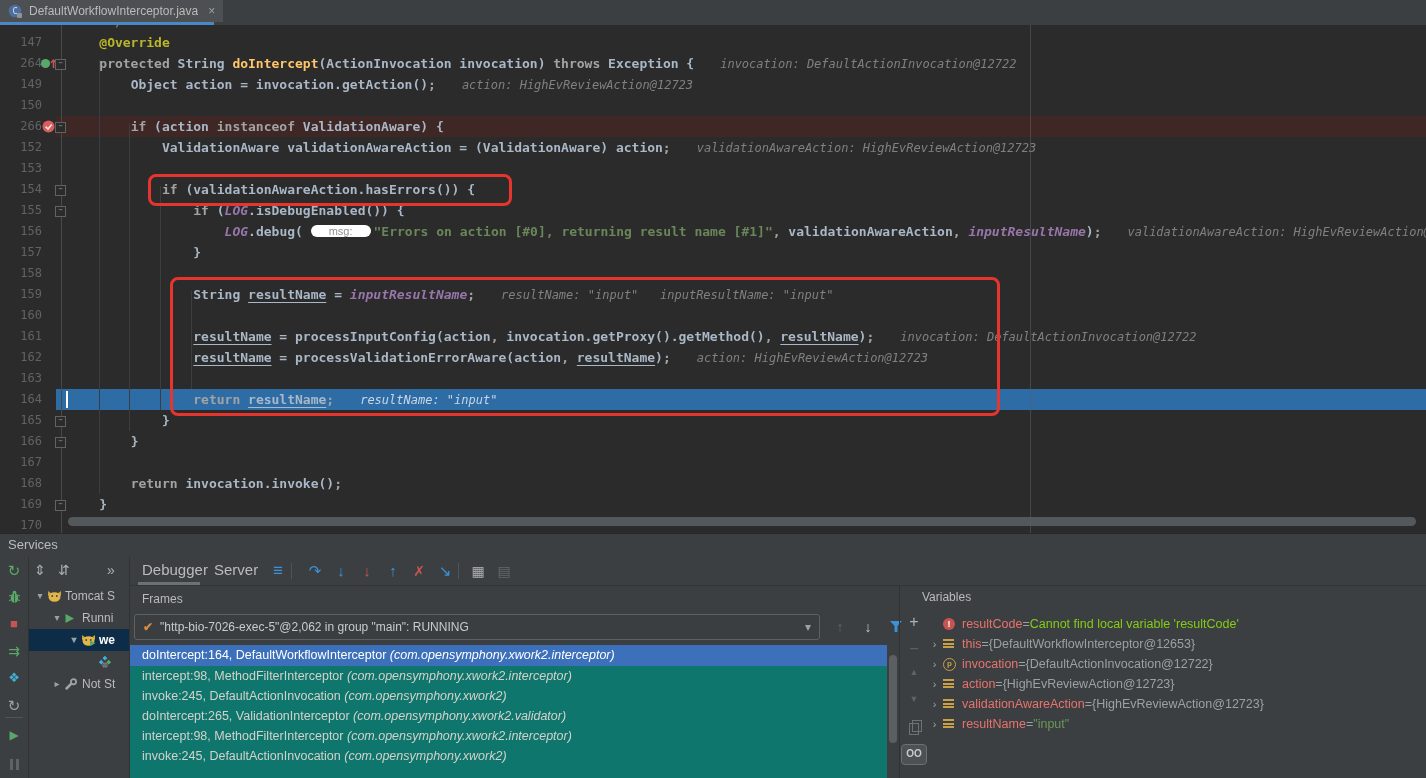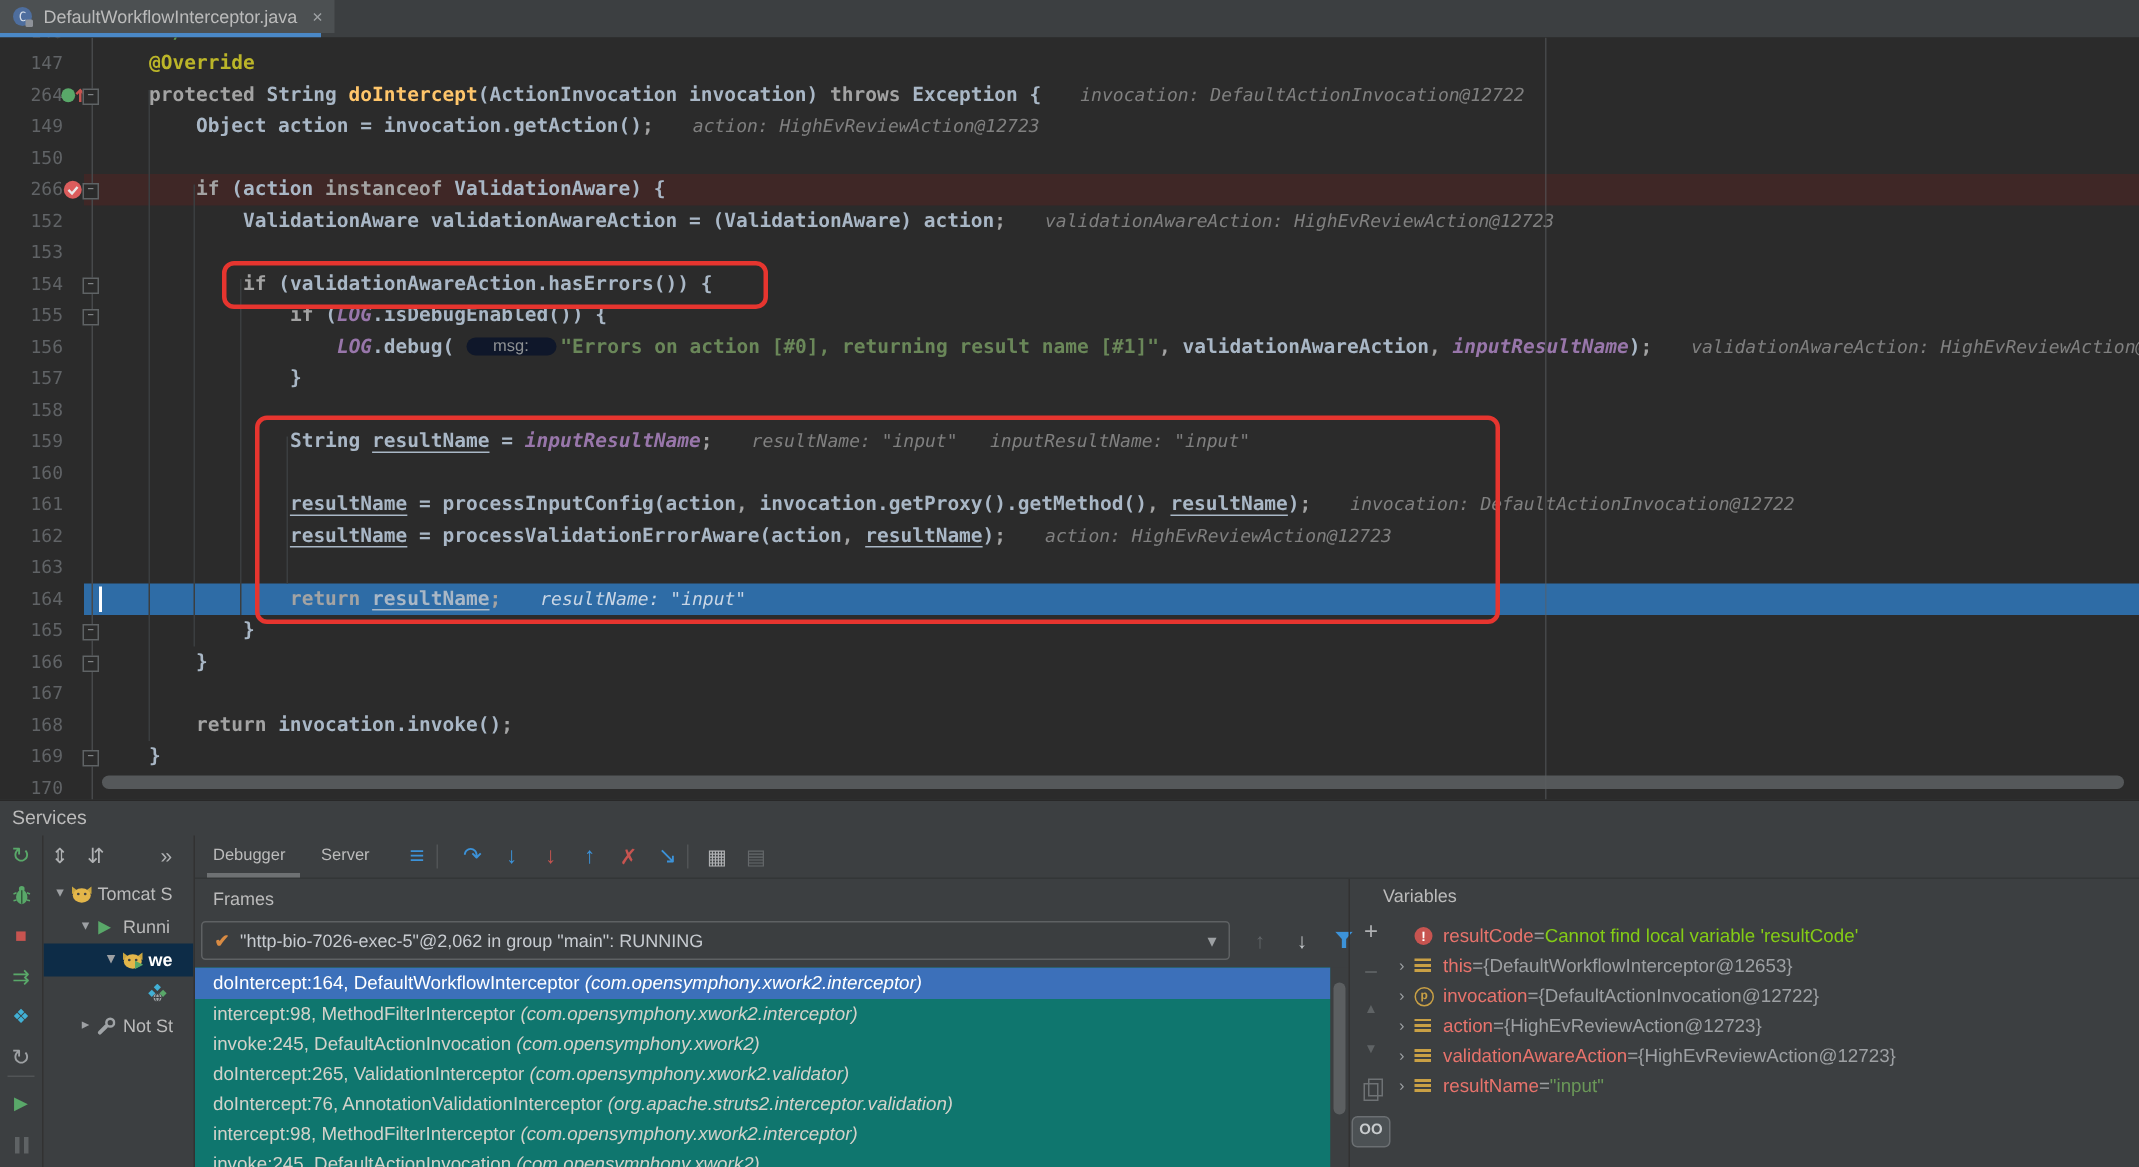--- a/index.html
+++ b/index.html
@@ -23,41 +23,41 @@
   .fold-line{position:absolute;left:61px;top:0;bottom:0;width:1px;background:#47494b;z-index:1;}
   .col-guide{position:absolute;left:1030px;top:0;bottom:0;width:1px;background:#5b5f62;opacity:.55;z-index:3;}
   .iguide{position:absolute;width:1px;background:#3b3e40;z-index:1;}
   .caret{position:absolute;left:66px;top:2px;width:2px;height:17px;background:#ffffff;z-index:4;}
   .tok-k{color:#a3a3a3}.tok-p{color:#a9b7c6}.tok-m{color:#ffc66b}.tok-a{color:#bbb529}
   .tok-s{color:#6a8759}.tok-f{color:#9876aa;font-style:italic}
   .tok-v{color:#a9b7c6;text-decoration:underline;text-underline-offset:3px}
   .tok-c{color:#629755}
   .hint{font:italic 12px "DejaVu Sans Mono",monospace;color:#808080;margin-left:26px;}
   .bg-exec .hint{color:#c9d6e5;}
-  .pill{display:inline-block;background:#0f172a;color:#8e9193;border-radius:8px;padding:0 18px;margin-right:3px;font:11px "Liberation Sans",sans-serif;font-style:normal;vertical-align:1px;}
+  .pill{display:inline-block;background:#ffffff;color:#8e9193;border-radius:8px;padding:0 18px;margin-right:3px;font:11px "Liberation Sans",sans-serif;font-style:normal;vertical-align:1px;}
   .hscroll{position:absolute;left:68px;right:10px;top:492px;height:9px;background:#5a5d5f;border-radius:5px;z-index:6;opacity:.9;}
   .redbox{position:absolute;border:3px solid #e6352f;border-radius:8px;z-index:10;}
   
   .services{position:absolute;left:0;top:533px;width:1426px;height:245px;background:#3c3f41;border-top:1px solid #282828;}
   .svc-title{height:22px;line-height:22px;padding-left:8px;color:#bbbbbb;font-size:13px;}
   .svc-body{position:absolute;left:0;top:23px;right:0;bottom:0;}
   .rail{position:absolute;left:0;top:0;bottom:0;width:28px;border-right:1px solid #323232;}
   .ric{position:absolute;left:0;width:28px;text-align:center;cursor:pointer;line-height:1;}
   .rail-div{position:absolute;left:5px;width:18px;top:160px;height:1px;background:#515456;}
   .pausebars{display:inline-block;width:3px;height:11px;border-left:3px solid #5f6365;border-right:3px solid #5f6365;}
   .tree{position:absolute;left:29px;top:0;bottom:0;width:100px;overflow:hidden;}
   .tree-tb{position:relative;height:28px;}
   .ttbic{position:absolute;top:5px;color:#afb1b3;font-size:13px;cursor:pointer;}
   .trow{position:relative;height:22px;line-height:22px;color:#bbbbbb;font-size:12px;white-space:nowrap;display:flex;align-items:center;cursor:pointer;}
   .trow.sel{background:#0d2c47;color:#ffffff;font-weight:bold;}
   .tchev{width:14px;text-align:center;color:#9da0a3;font-size:10px;flex:none;}
   .ticn{width:18px;flex:none;line-height:0;}
   .dbg{position:absolute;left:129px;top:0;right:0;bottom:0;border-left:1px solid #323232;}
   .dbg-tb{position:absolute;left:0;right:0;top:0;height:28px;border-bottom:1px solid #333637;}
-  .tab-lbl{position:absolute;top:0;height:26px;line-height:26px;color:#bbbbbb;font-size:11px;cursor:pointer;}
+  .tab-lbl{position:absolute;top:0;height:26px;line-height:26px;color:#bbbbbb;font-size:15px;cursor:pointer;}
   .dbg-underline{position:absolute;left:8px;top:25px;width:62px;height:3px;background:#6e7173;}
   .tbic{position:absolute;top:0;height:28px;line-height:28px;width:24px;text-align:center;font-size:15px;cursor:pointer;}
   .tbsep{position:absolute;top:6px;width:1px;height:16px;background:#515456;}
   .frames-label{position:absolute;left:12px;top:31px;height:22px;line-height:22px;color:#bbbbbb;font-size:12px;}
   .combo{position:absolute;left:4px;top:57px;width:676px;height:24px;border:1px solid #5e6163;border-radius:3px;background:#3b3e40;color:#c7cbd0;font-size:12px;line-height:24px;padding-left:8px;cursor:pointer;white-space:nowrap;overflow:hidden;}
   .combo .chk{color:#d98b43;margin-right:7px;font-weight:bold;}
   .combo .dd{position:absolute;right:8px;top:0;color:#9da0a3;}
   .thric{position:absolute;top:57px;width:24px;height:26px;text-align:center;line-height:26px;font-size:14px;cursor:pointer;}
   .funnel{display:inline-block;width:12px;height:11px;background:#3c92d8;clip-path:polygon(0 0,100% 0,62% 45%,62% 100%,38% 100%,38% 45%);}
   .frames{position:absolute;left:0;top:88px;width:757px;bottom:0;background:#0f766e;overflow:hidden;}
@@ -246,21 +246,20 @@
       <div class="combo">
         <span class="chk">✔</span><span>"http-bio-7026-exec-5"@2,062 in group "main": RUNNING</span>
         <span class="dd">▾</span>
       </div>
       <span id="thread-icons"><span class="thric" style="color: rgb(98, 102, 106); font-size: 14px; left: 698px;">↑</span><span class="thric" style="color: rgb(195, 199, 202); font-size: 14px; left: 726px;">↓</span><span class="thric" style="left: 754px;"><span class="funnel"></span></span></span>
       <div class="frames" id="frames-list">
           <div class="frow sel"><span>doIntercept:164, DefaultWorkflowInterceptor </span><span class="pkg">(com.opensymphony.xwork2.interceptor)</span></div>
           <div class="frow"><span>intercept:98, MethodFilterInterceptor </span><span class="pkg">(com.opensymphony.xwork2.interceptor)</span></div>
           <div class="frow"><span>invoke:245, DefaultActionInvocation </span><span class="pkg">(com.opensymphony.xwork2)</span></div>
           <div class="frow"><span>doIntercept:265, ValidationInterceptor </span><span class="pkg">(com.opensymphony.xwork2.validator)</span></div>
-          <div class="frow"><span>doIntercept:76, AnnotationValidationInterceptor </span><span class="pkg">(org.apache.struts2.interceptor.validation)</span></div>
           <div class="frow"><span>intercept:98, MethodFilterInterceptor </span><span class="pkg">(com.opensymphony.xwork2.interceptor)</span></div>
           <div class="frow"><span>invoke:245, DefaultActionInvocation </span><span class="pkg">(com.opensymphony.xwork2)</span></div>
         </div>
       <div class="fscroll">
         <div class="fthumb"></div>
       </div>
 
       <div class="vars">
         <div class="vars-h">Variables</div>
         <div class="vars-rail" id="vars-rail">

